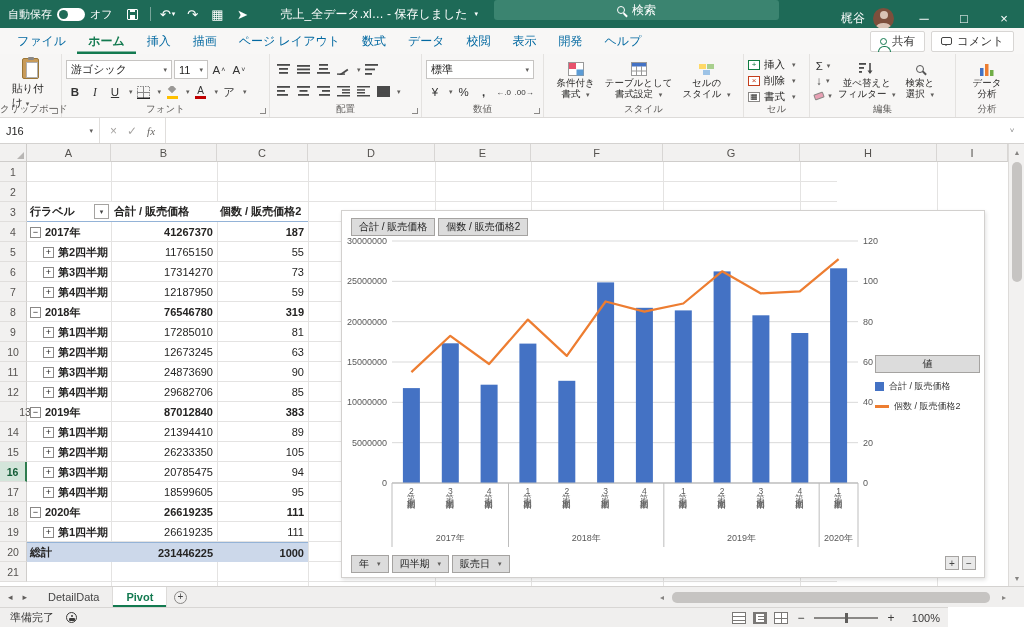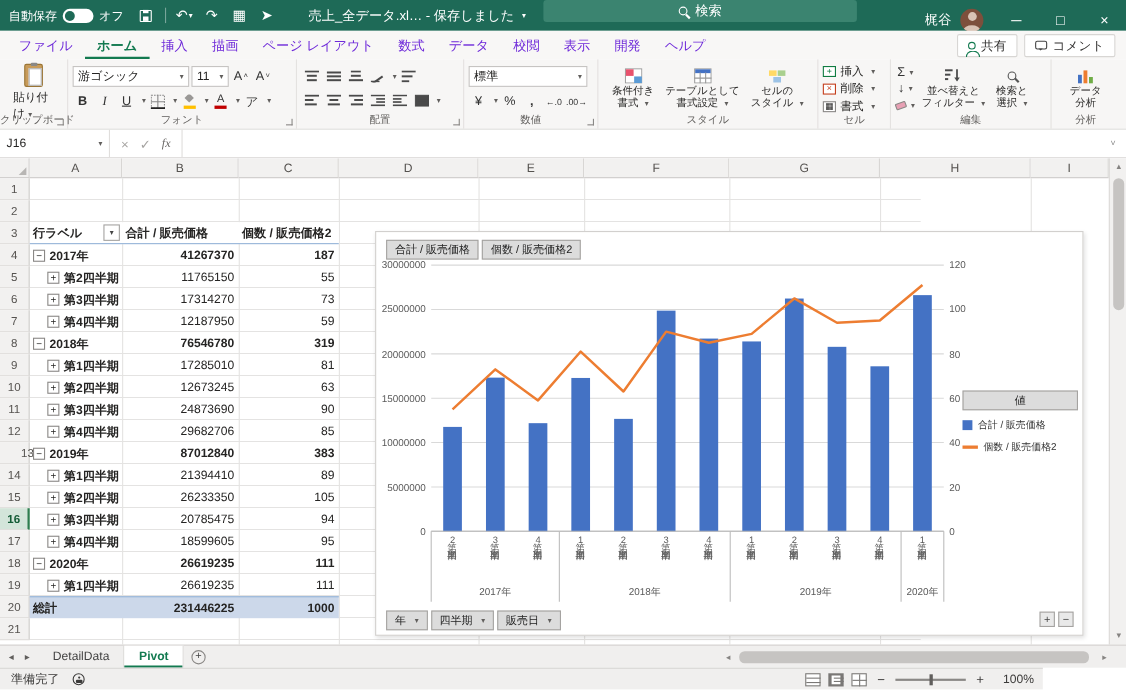--- a/index.html
+++ b/index.html
@@ -24,21 +24,21 @@
 .icon-search::after{content:"";position:absolute;width:5px;height:1.5px;background:#fff;transform:rotate(45deg);right:-4px;bottom:-2px}
 .tb-right{margin-left:auto;display:flex;align-items:center;height:36px}
 .user{font-size:12px;margin-right:8px}
 .avatar{width:21px;height:21px;border-radius:50%;background:#7d4f3c;position:relative;overflow:hidden;margin-right:10px}
 .avatar::before{content:"";position:absolute;top:3px;left:6.5px;width:8px;height:8px;border-radius:50%;background:#d9c2b4}
 .avatar::after{content:"";position:absolute;bottom:-3px;left:3px;width:15px;height:9px;border-radius:50% 50% 0 0;background:#d9c2b4}
 .wb{width:40px;height:28px;display:flex;align-items:center;justify-content:center;font-size:13px}
 
 
 .tabrow{position:absolute;top:28px;left:0;width:1024px;height:26px;background:#f8f7f6;display:flex;align-items:stretch;padding-left:6px}
-.rtab{padding:0 11px;display:flex;align-items:center;font-size:12px;color:#6d28d9;white-space:nowrap}
+.rtab{padding:0 11px;display:flex;align-items:center;font-size:12px;color:#0369a1;white-space:nowrap}
 .rtab.active{color:#137a50;font-weight:700;box-shadow:inset 0 -2.5px 0 #137a50}
 .tabrow-right{margin-left:auto;display:flex;align-items:center;gap:6px;padding-right:10px}
 .pillbtn{display:flex;align-items:center;gap:5px;font-size:11.5px;padding:2px 9px;background:#fff;border:1px solid #d8d6d4;border-radius:2px;color:#323130}
 .icon-person{width:7px;height:7px;border-radius:50%;border:1.3px solid #137a50;position:relative}
 .icon-person::after{content:"";position:absolute;top:7px;left:-3px;width:11px;height:5px;border-radius:6px 6px 0 0;border:1.3px solid #137a50;border-bottom:none}
 .icon-bubble{width:11px;height:8px;border:1.3px solid #444;border-radius:2px;position:relative}
 .icon-bubble::after{content:"";position:absolute;bottom:-4px;left:2px;border:2.5px solid transparent;border-top-color:#444}
 
 
 .ribbon{position:absolute;top:54px;left:0;width:1024px;height:64px;background:#f7f6f5;border-bottom:1px solid #dddbd9;display:flex}

